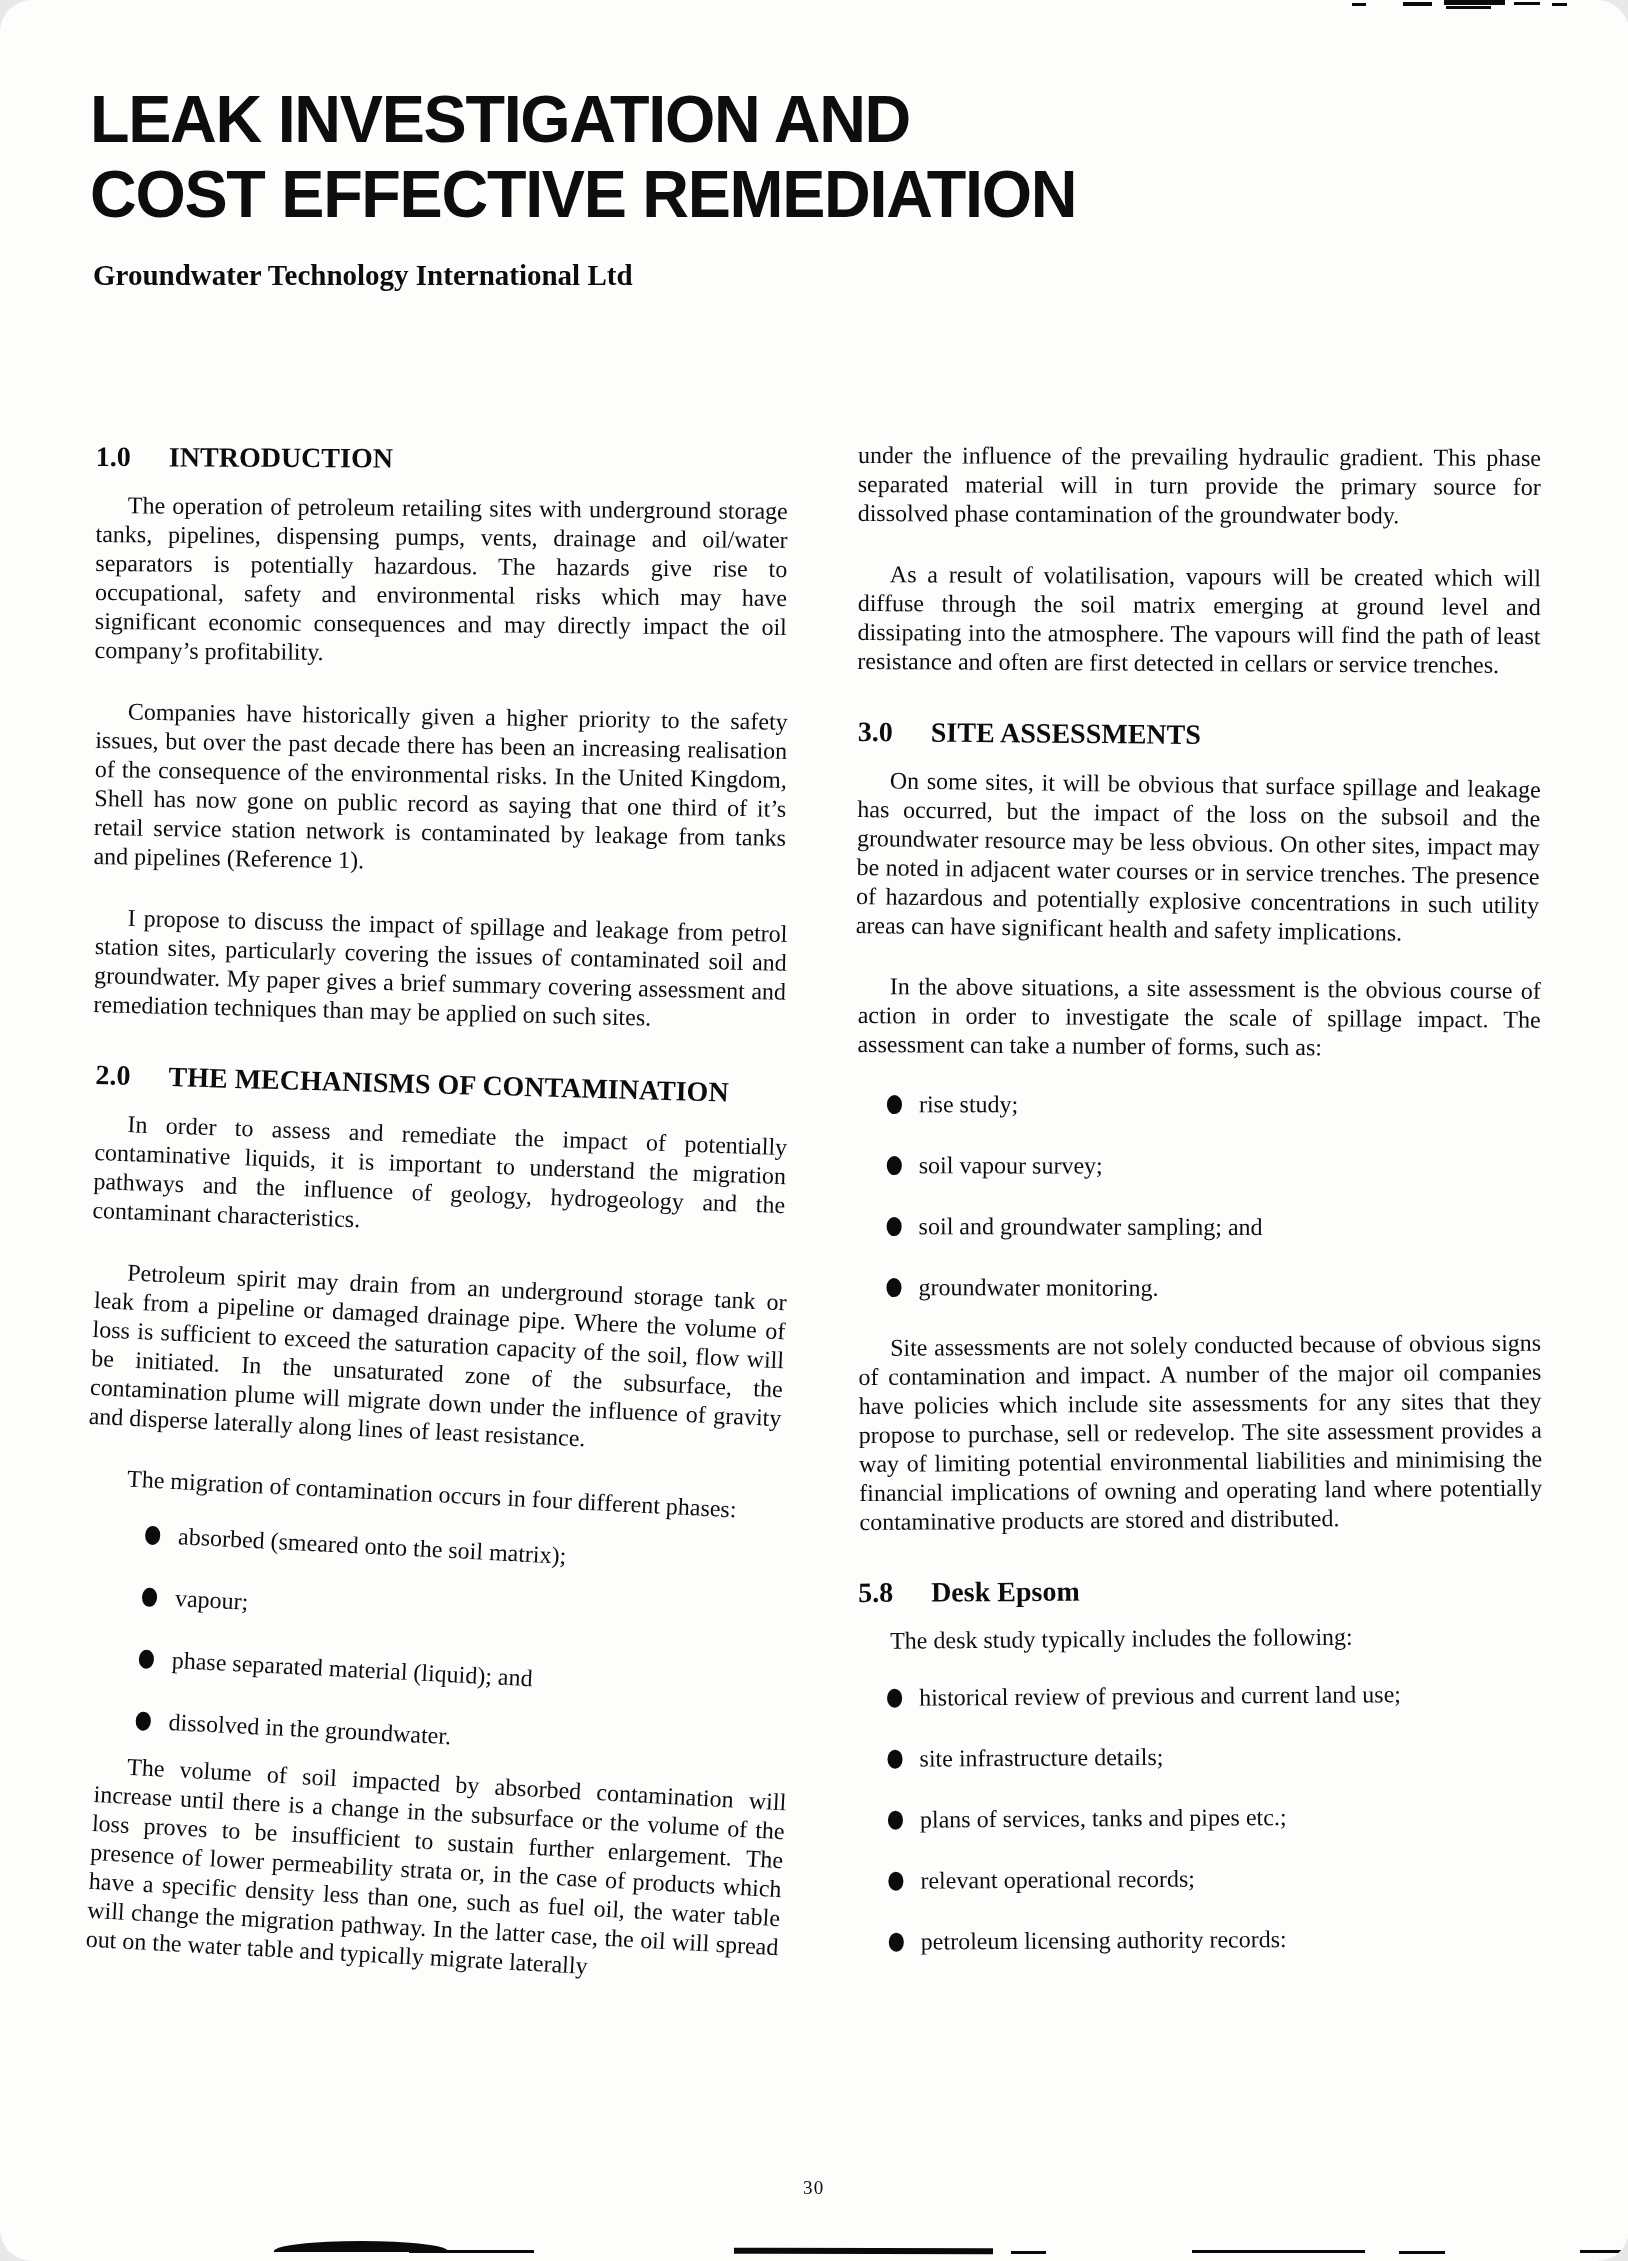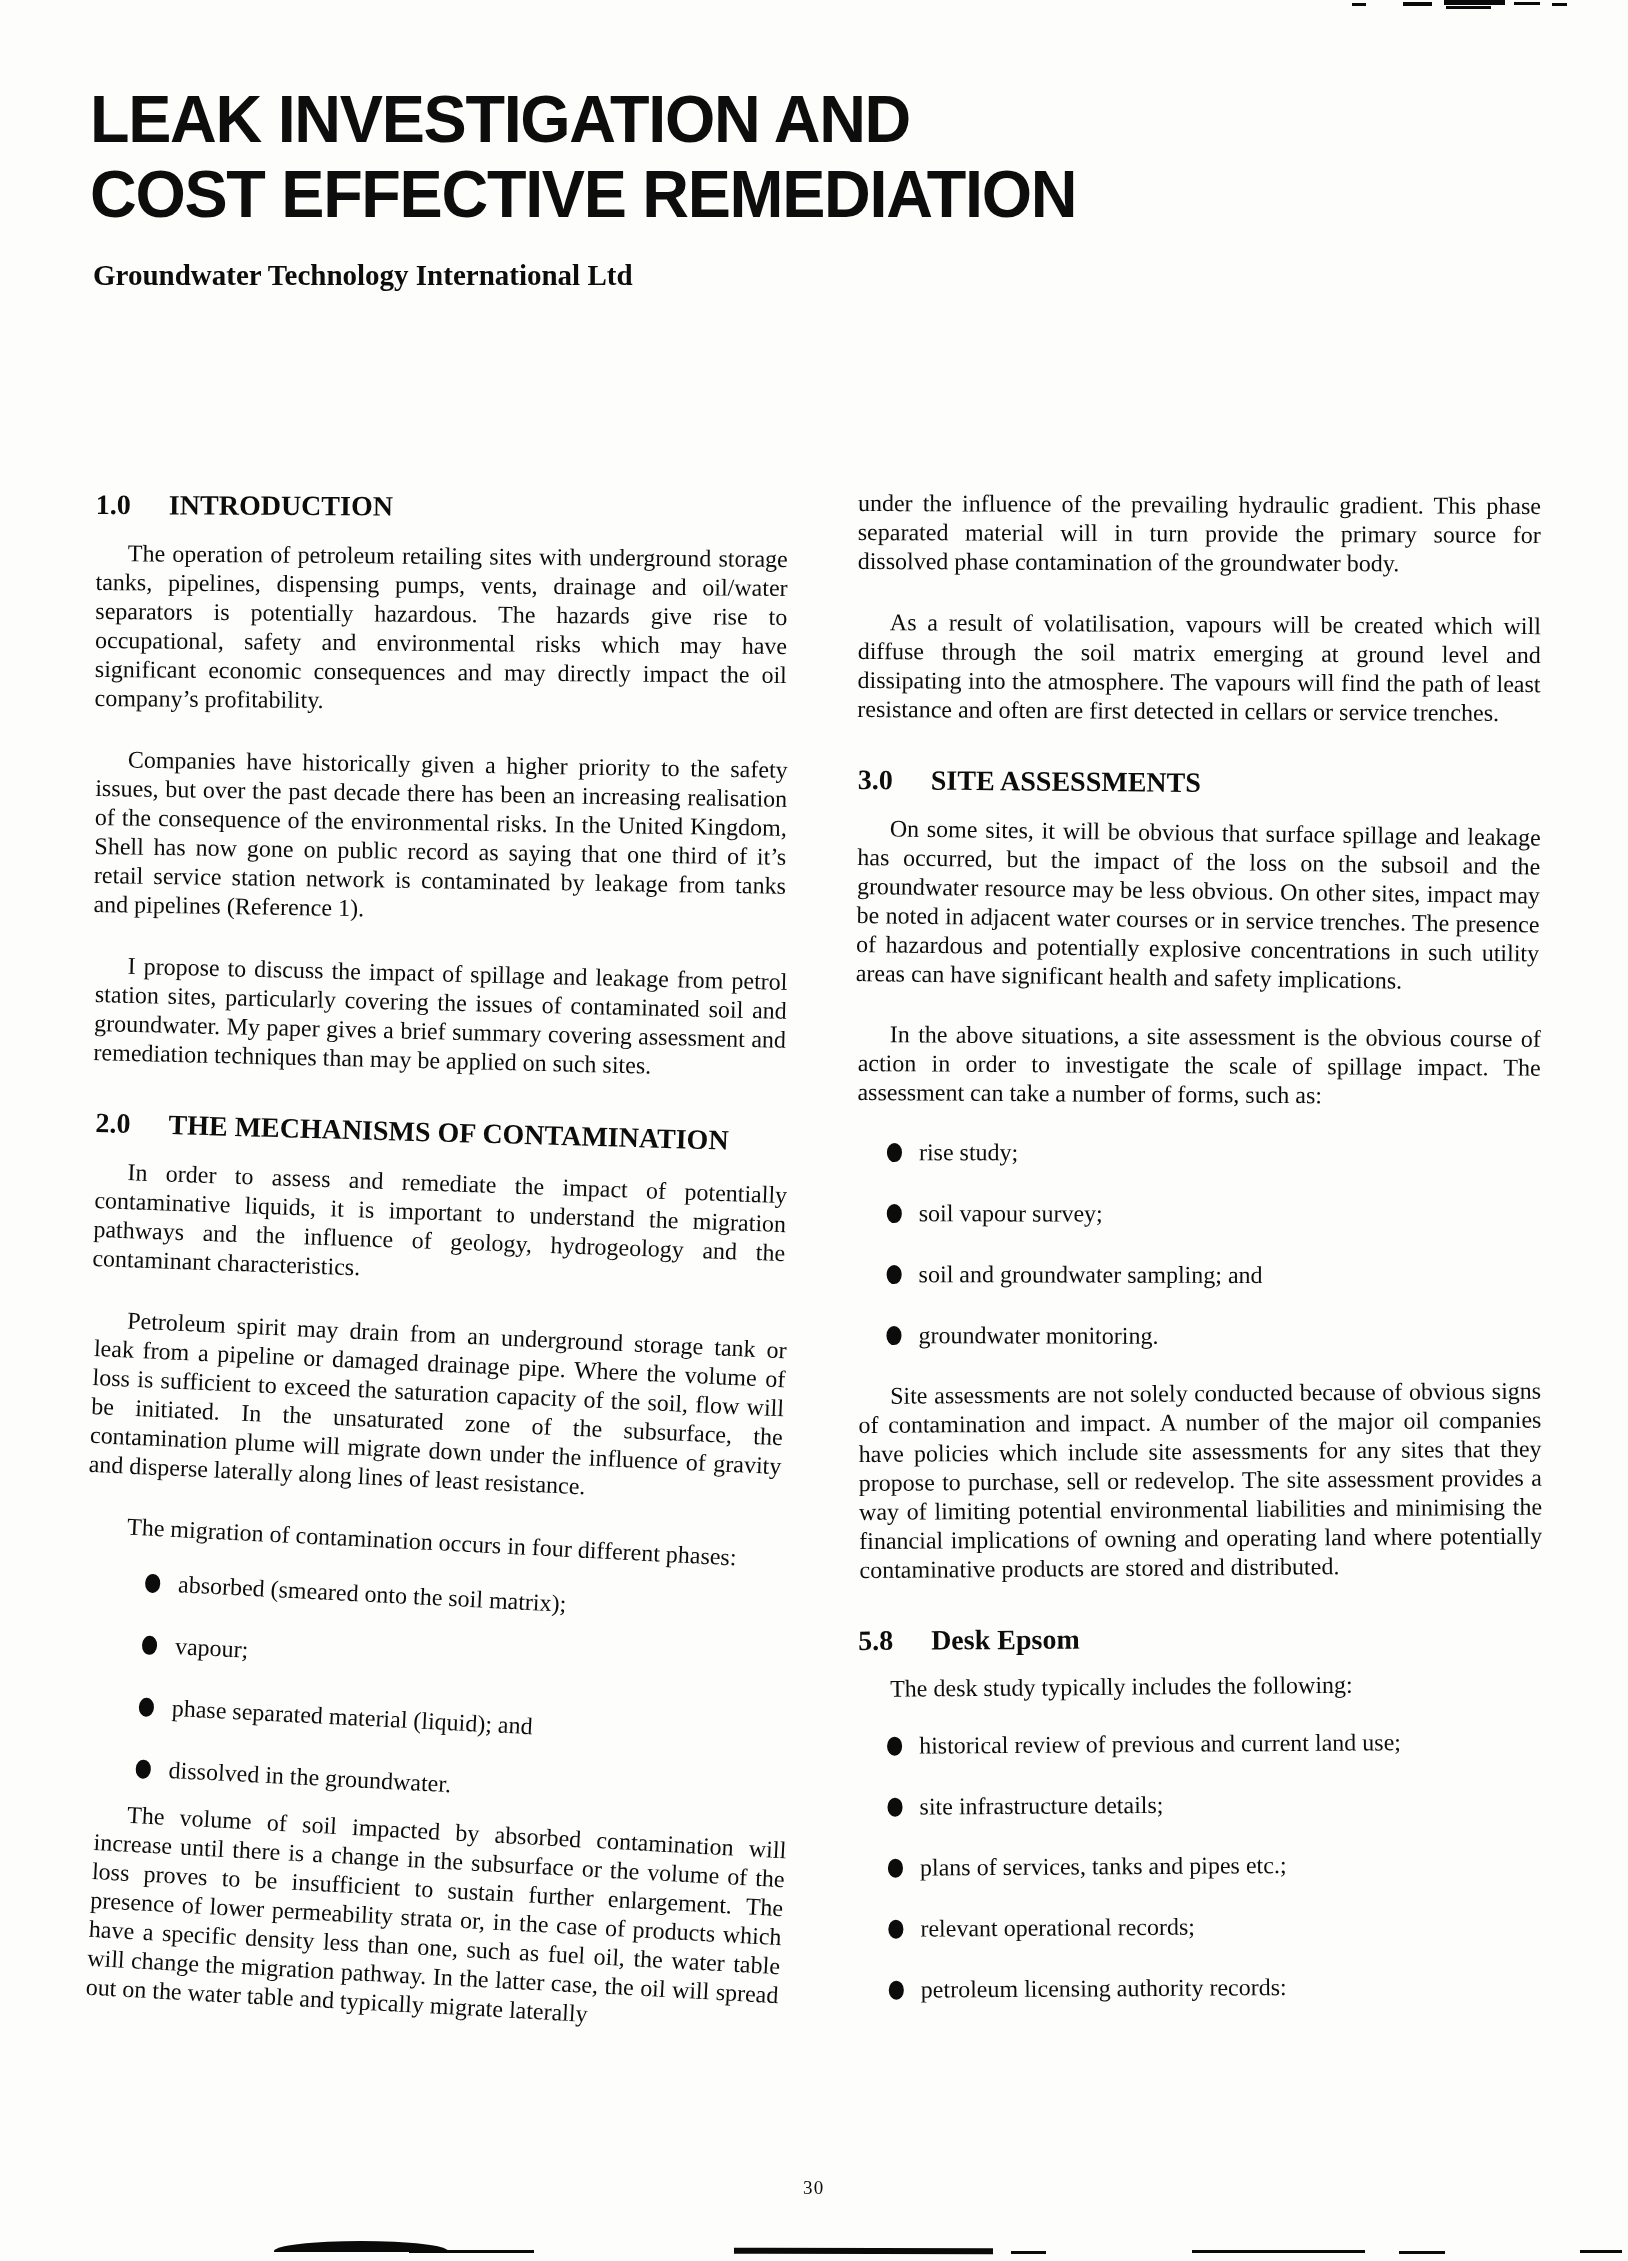--- a/index.html
+++ b/index.html
@@ -3,37 +3,38 @@
 <meta charset="utf-8">
 <style>
   html,body{margin:0;padding:0;background:#e8e8e8;}
   .page{
     position:relative;
     width:1629px;height:2261px;
     background:#fdfdfc;
     font-family:"Liberation Serif","DejaVu Serif",serif;
     color:#0d0d0d;
     overflow:hidden;
+    border-radius:32px;
     -webkit-font-smoothing:antialiased;
   }
   .title{
     position:absolute;left:90px;top:82px;
     font-family:"Liberation Sans","DejaVu Sans",sans-serif;
     font-weight:700;font-size:66px;line-height:75px;
     letter-spacing:-1.3px;white-space:nowrap;
     transform:scaleX(0.98);transform-origin:left top;
   }
   .author{
     position:absolute;left:93px;top:254px;
     font-size:29px;font-weight:700;line-height:42px;
   }
   .col{
     position:absolute;top:441px;
     font-size:24px;line-height:29px;
-    text-align:justify;text-justify:inter-word;margin-top:48px;
+    text-align:justify;text-justify:inter-word;
   }
   .col-left{left:96px;width:692px;}
   .col-right{left:858px;width:683px;}
   .col p{margin:0;text-indent:32px;}
   .col p.noindent{text-indent:0;}
   .sechead{
     font-weight:700;font-size:28px;line-height:32px;
     margin:0;text-align:left;white-space:nowrap;
   }
   .sechead .num{display:inline-block;min-width:73px;}

